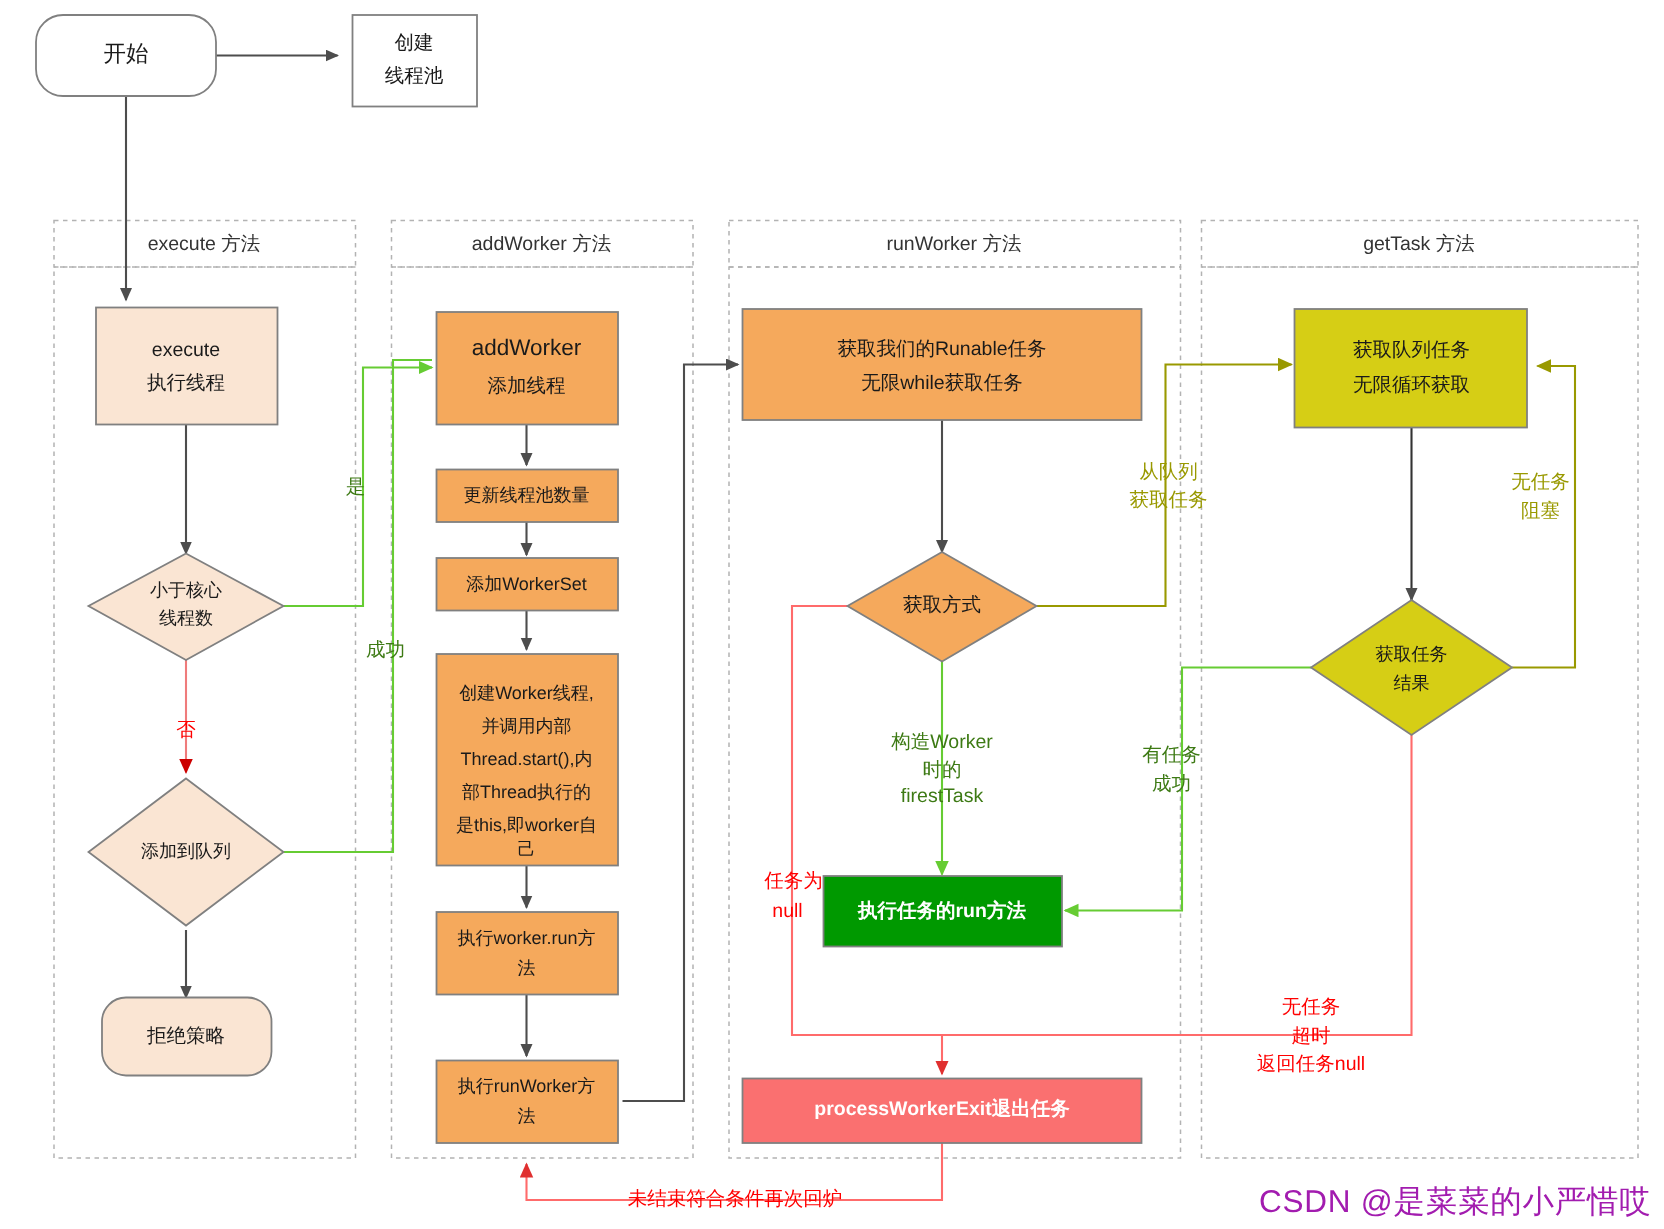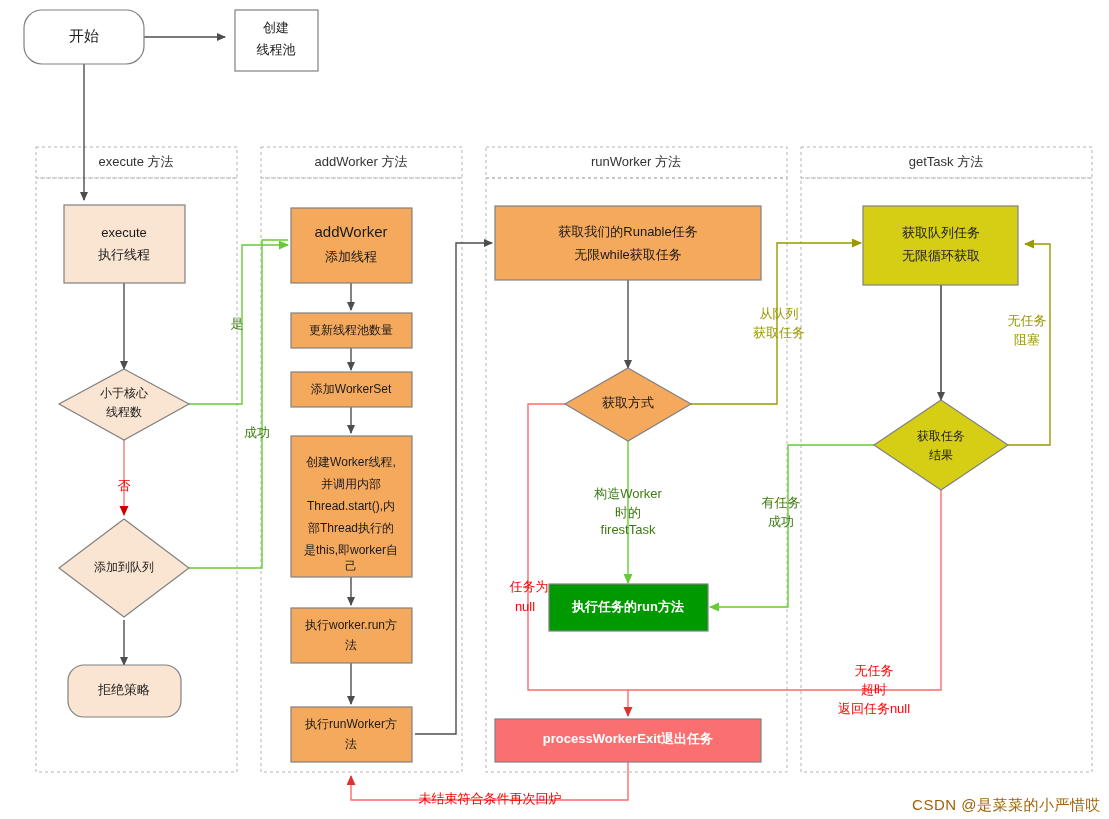--- a/index.html
+++ b/index.html
@@ -62,22 +62,22 @@
     text-anchor: middle;
     dominant-baseline: middle;
   }
   .lbl-green { fill: #3d7a14; }
   .lbl-olive { fill: #999900; }
   .lbl-red { fill: #ff0000; }
   .watermark {
     position: absolute;
     right: 8px;
     bottom: 4px;
-    font-size: 15px;
-    color: #a16207;
+    font-size: 21px;
+    color: #a21caf;
     letter-spacing: 0.5px;
     white-space: nowrap;
     font-family: "Liberation Sans", "DejaVu Sans", sans-serif;
   }
 </style>
 </head>
 <body>
 
 <div id="canvas">
 

